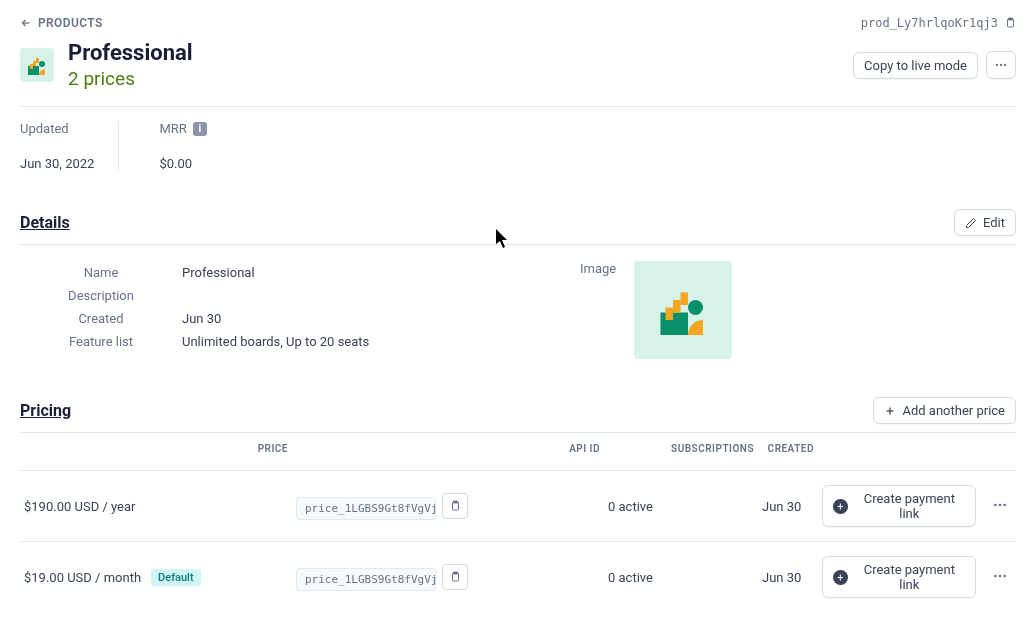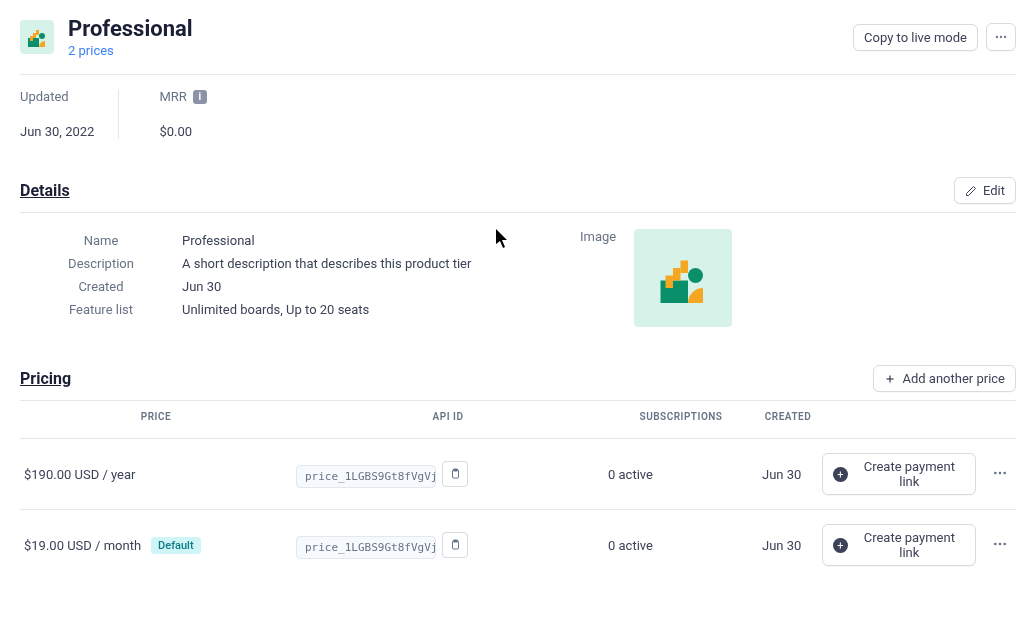--- a/index.html
+++ b/index.html
@@ -19,21 +19,21 @@
   .crumb { display:flex; align-items:center; gap:6px; color:#697386; font-size:12px; font-weight:600; letter-spacing:0.4px; cursor:pointer; }
   .crumb svg { stroke:#697386; }
   .obj-id { display:flex; align-items:center; gap:6px; font-family: ui-monospace, Menlo, monospace; font-size:12px; color:#697386; }
   .obj-id svg { stroke:#697386; fill:#697386; }
 
   
   .header-row { display:flex; justify-content:space-between; align-items:center; padding-bottom:16px; border-bottom:1px solid #e3e8ee; }
   .hdr-left { display:flex; align-items:center; gap:14px; }
   .prod-thumb { width:34px; height:34px; border-radius:4px; background:#d7f2e9; display:flex; align-items:center; justify-content:center; }
   .prod-title { font-size:22px; font-weight:700; color:#1a1f36; }
-  .prod-sub { font-size:13px; color:#3b82f6; margin-top:2px; }
+  .prod-sub { font-size:19px; color:#4d7c0f; margin-top:2px; }
   .hdr-right { display:flex; align-items:center; gap:8px;margin-left:25px; }
   .btn { display:inline-flex; align-items:center; gap:6px; background:#fff; border:1px solid #d5dbe1; border-radius:6px; padding:5px 10px; font-size:13px; color:#3c4257; cursor:pointer; box-shadow:0 1px 1px rgba(0,0,0,0.03); font-family:inherit; }
   .icon-btn { width:30px; height:28px; justify-content:center; padding:0; }
 
   
   .meta-row { display:flex; gap:0; padding:14px 0 24px 0; }
   .meta-block { padding-right:24px; }
   .meta-block + .meta-block { border-left:1px solid #e3e8ee; padding-left:40px; }
   .meta-label { font-size:13px; color:#697386; margin-bottom:20px; display:flex; align-items:center; gap:6px; }
   .meta-value { font-size:13px; color:#3c4257; }
@@ -49,21 +49,21 @@
   .detail-row { display:flex; padding:4px 0; font-size:13px;text-align:center; }
   .detail-label { width:162px; color:#697386; }
   .detail-value { color:#3c4257; }
   .muted { color:#a3acb9; }
   .image-col { display:flex; gap:18px; }
   .image-label { font-size:13px; color:#697386; }
   .image-box { width:98px; height:98px; background:#d7f2e9; border-radius:4px; display:flex; align-items:center; justify-content:center; }
 
   
   .price-table { width:100%; border-collapse:collapse; }
-  .price-table th { text-align:center; font-size:10px; font-weight:600; letter-spacing:0.5px; color:#697386; padding:10px 4px 16px 4px; border-bottom:1px solid #e3e8ee; }
+  .price-table th { text-align:right; font-size:10px; font-weight:600; letter-spacing:0.5px; color:#697386; padding:10px 4px 16px 4px; border-bottom:1px solid #e3e8ee; }
   .price-table td { padding:14px 4px; border-bottom:1px solid #e3e8ee; font-size:13px; color:#3c4257; vertical-align:middle; }
   .price-table tr:last-child td { border-bottom:none; }
   .col-price { width:272px; }
   .col-api { width:312px; }
   .col-sub { width:154px; }
   .col-created { width:60px; }
   .col-actions { text-align:right; }
   .price-cell { display:flex; align-items:center; gap:10px;text-align:center; }
   .default-badge { background:#cff5f6; color:#0a7b87; font-size:11px; font-weight:500; padding:2px 7px; border-radius:4px; }
   .api-chip { display:inline-flex; align-items:center; background:#f7fafc; border:1px solid #e3e8ee; border-radius:4px; font-family:ui-monospace,Menlo,monospace; font-size:11px; color:#697386; padding:4px 8px; max-width:140px; overflow:hidden; white-space:nowrap; }
@@ -73,20 +73,36 @@
   .more-dots { color:#697386; cursor:pointer; padding:4px; }
 
   
   .cursor { position:absolute; left:496px; top:229px; pointer-events:none; }
 </style>
 </head>
 <body>
 
 <div class="page">
 
+  <div class="topbar">
+    <div class="crumb">
+      <svg width="12" height="12" viewBox="0 0 24 24" fill="none" stroke-width="2.5">
+          <path d="M19 12H5"></path>
+          <path d="M11 18l-6-6 6-6"></path>
+        </svg>
+      <span>PRODUCTS</span>
+    </div>
+    <div class="obj-id">
+      <span>prod_Ly7hrlqoKr1qj3</span>
+      <svg width="12" height="12" viewBox="0 0 24 24" stroke-width="2">
+          <rect x="7" y="4" width="12" height="16" rx="2" fill="none"></rect>
+          <rect x="9" y="2" width="8" height="4" rx="1"></rect>
+        </svg>
+    </div>
+  </div>
 
   <div class="header-row">
     <div class="hdr-left">
       <div class="prod-thumb">
         <svg width="24" height="24" viewBox="0 0 48 48">
           <rect x="6" y="26" width="22" height="18" fill="#0a8f6b"></rect>
           <rect x="22" y="10" width="6" height="10" fill="#f5a623"></rect>
           <rect x="16" y="16" width="6" height="10" fill="#f5a623"></rect>
           <rect x="10" y="22" width="6" height="10" fill="#f5a623"></rect>
           <circle cx="34" cy="22" r="6" fill="#0a8f6b"></circle>
@@ -137,21 +153,20 @@
   </div>
 
   <div class="details-body">
     <div class="details-col">
       <div class="detail-row">
         <div class="detail-label">Name</div>
         <div class="detail-value">Professional</div>
       </div>
       <div class="detail-row">
         <div class="detail-label">Description</div>
-        <div class="detail-value">A short description that describes this product tier</div>
       </div>
       <div class="detail-row">
         <div class="detail-label">Created</div>
         <div class="detail-value">Jun 30</div>
       </div>
       <div class="detail-row">
         <div class="detail-label">Feature list</div>
         <div class="detail-value">Unlimited boards, Up to 20 seats</div>
       </div>
     </div>

